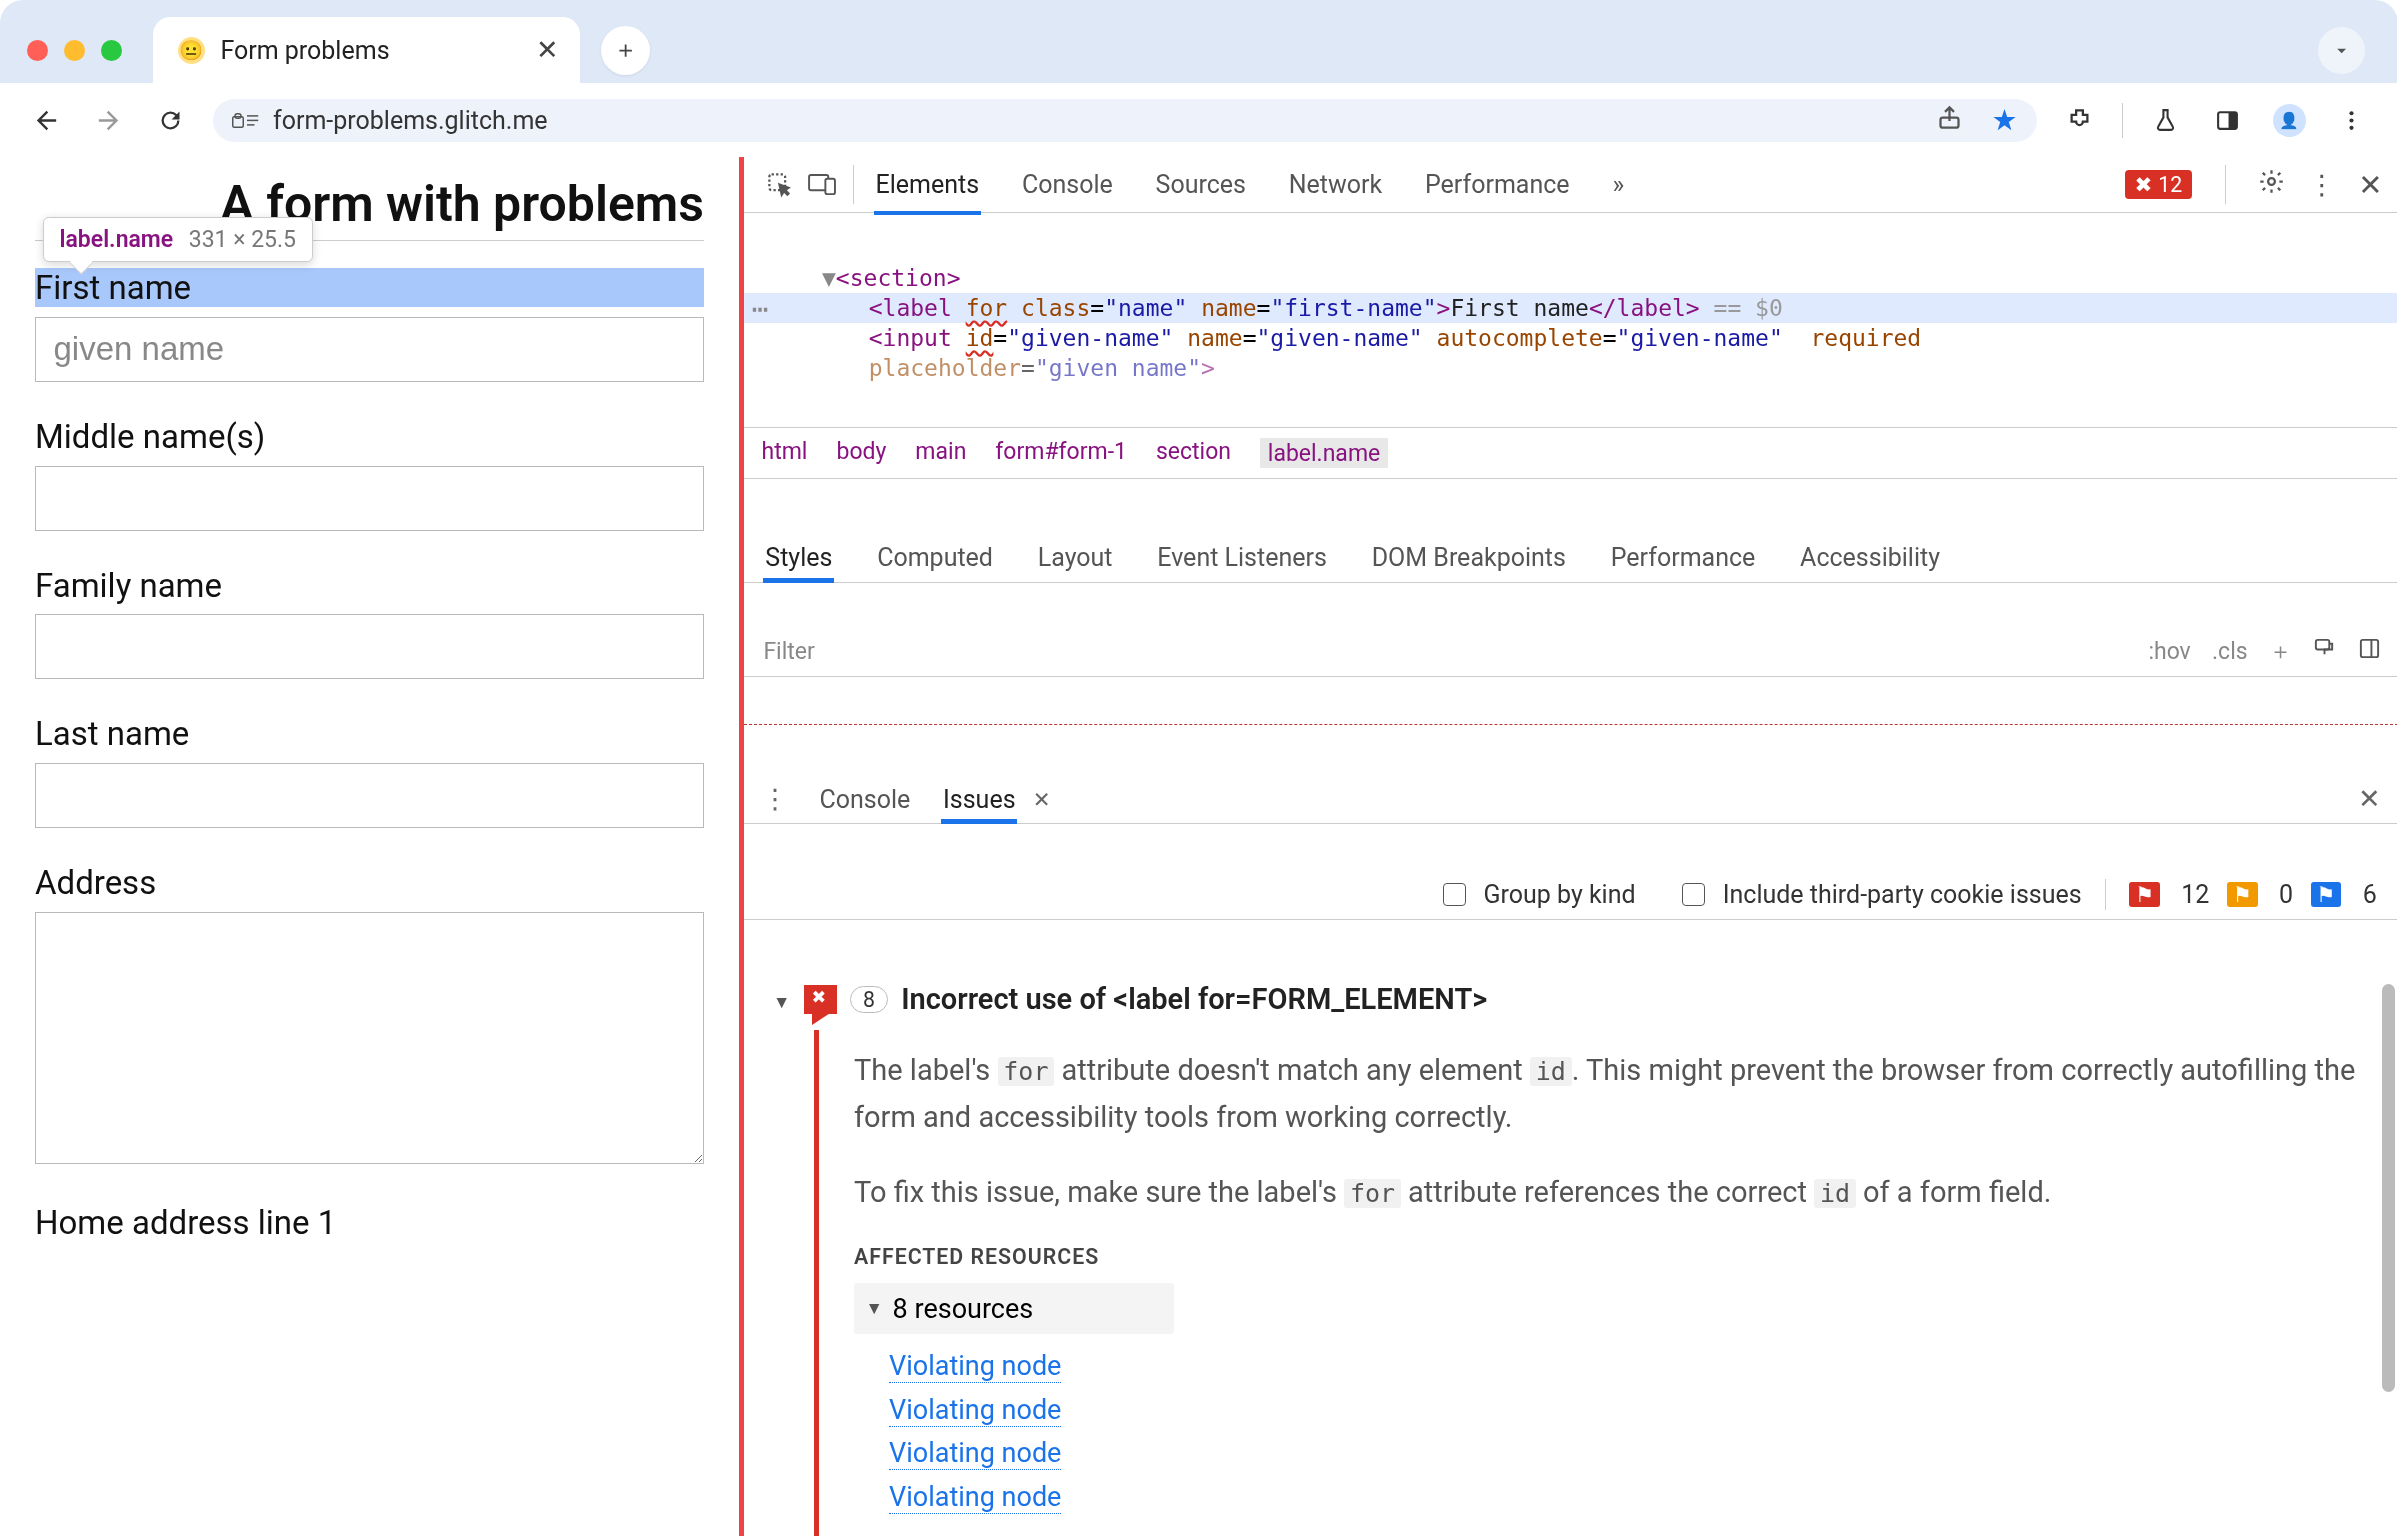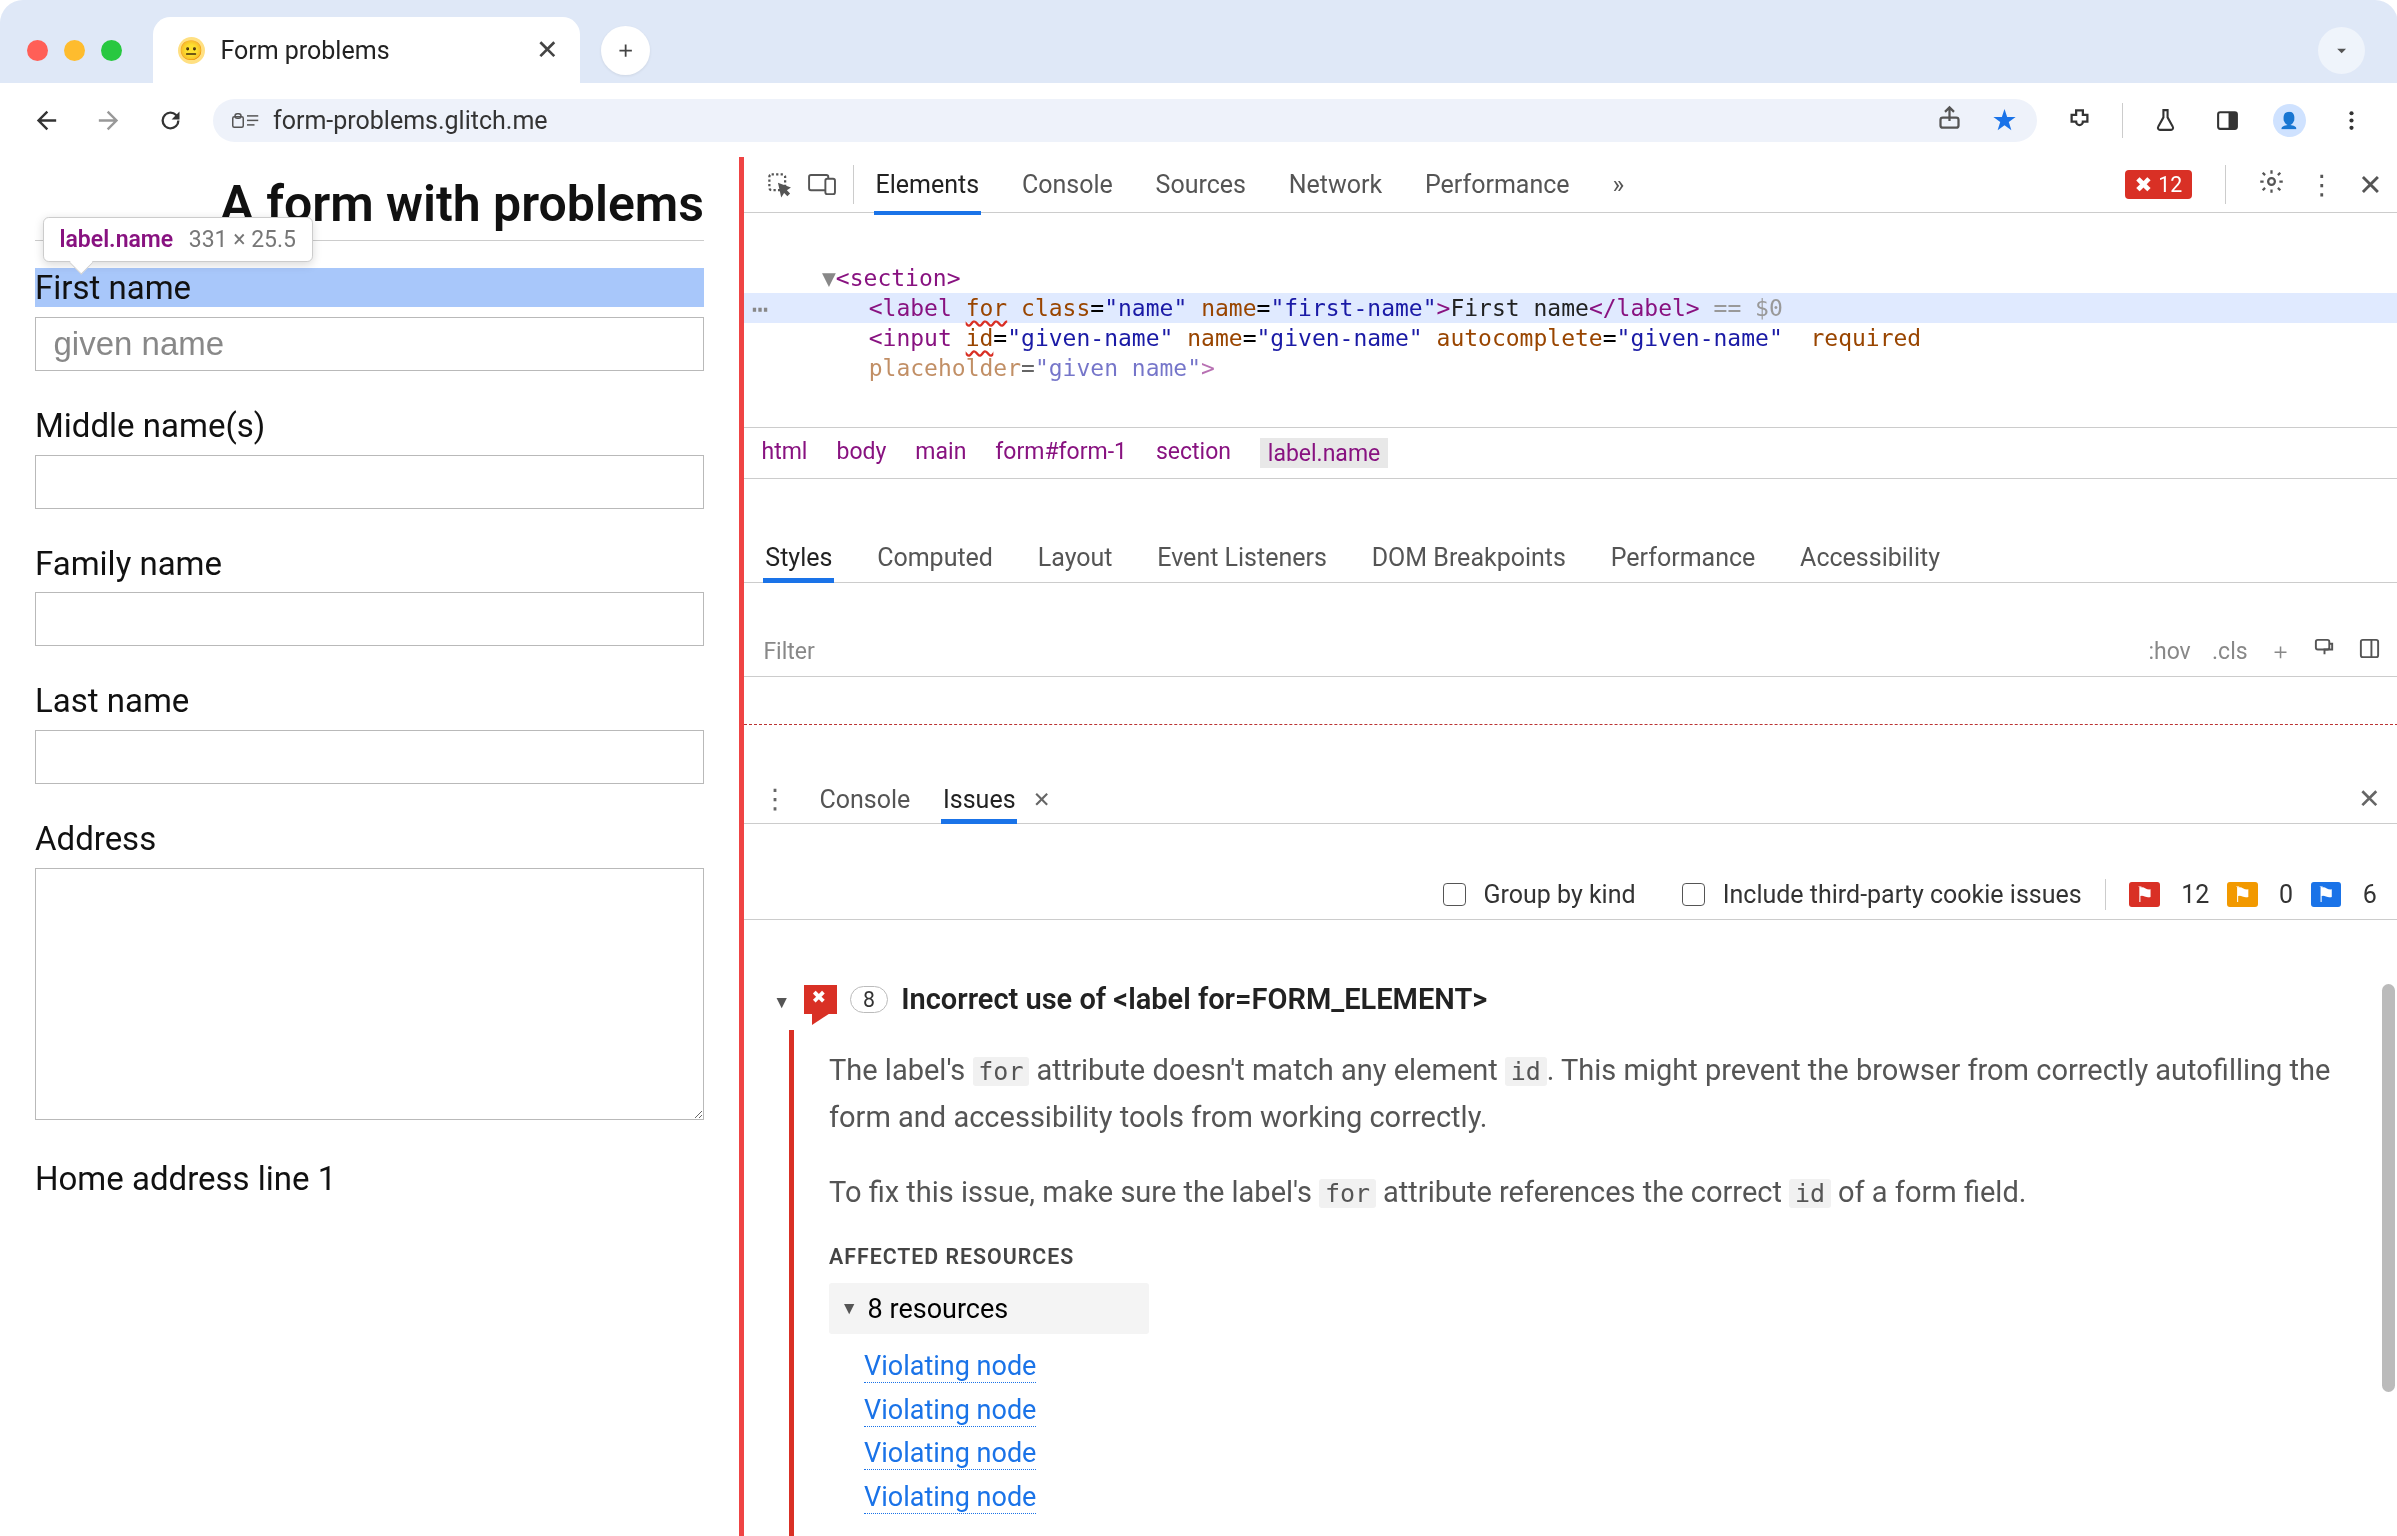--- a/index.html
+++ b/index.html
@@ -126,21 +126,21 @@
   .form-row { margin-bottom: 35px; }
   .form-row label {
     display: block;
     font-size: 33px;
     color: #111;
     margin-bottom: 9.7px;
   }
   .form-row input, .form-row textarea {
     width: 100%;
     border: 1.9px solid #b9b9b9;
-    height: 54px;
+    height: 65px;
     font-size: 33px;
     padding: 0 17.5px;
     background: #fff;
   }
   .form-row textarea { height: 252px; resize: both; padding:13.6px 17.5px; }
   .form-row.highlight label {
     background: #a8c7fa;
     display: block;
     width: 100%;
   }
@@ -232,21 +232,21 @@
   .flag-blue  { background:#1a73e8; color:#fff; padding:0 5.8px; border-radius:2.9px; font-size:21.3px; display:inline-flex;align-items:center;gap:3.9px;}
   .count { color:#333; margin-left:3.9px;}
   .issue-body { padding: 9.7px 0 0 27px; font-size: 27px; position: relative; overflow-y:auto; }
   .issue-head { display:flex; gap: 13.6px; align-items:center; padding: 7.8px 0 13.6px 1.9px; }
   .issue-head .tri::before { content:"▼"; color:#555; font-size:17.5px; }
   .issue-head .flag { background:#d93025; width:33px;height:29px; position:relative;}
   .issue-head .flag::before { content:"✖"; color:#fff; position:absolute; top:1.9px;left:7.8px; font-size:17.5px;}
   .issue-head .flag::after{content:"";position:absolute;left:7.8px;bottom:-11.6px;width:17.5px;height:11.6px;background:#d93025;clip-path:polygon(0 0,100% 0,0 100%);}
   .count-pill { border:1.9px solid #bbb; border-radius: 15.5px; padding: 0 11.6px; font-size: 21.3px; color:#333;}
   .issue-title { font-weight: 600; font-size: 29px; color:#222;}
-  .issue-block { border-left: 5.8px solid #d93025; margin-left: 18px; padding: 17.5px 35px 17.5px 35px; }
+  .issue-block { border-left: 5.8px solid #d93025; margin-left: 43px; padding: 17.5px 35px 17.5px 35px; }
   .issue-block p { font-size: 29px; color:#555; line-height:1.6; margin-bottom: 29px; }
   .issue-block code { background:#f1f1f1; padding: 0 5.8px; border-radius:2.9px; font-family: Menlo, monospace; font-size: 25px; }
   .aff-res { font-size: 21.3px; letter-spacing: 1px; color:#444; font-weight:600; margin-top: 19.4px; margin-bottom: 13.6px; }
   .res-line { background:#f4f4f4; padding: 9.7px 11.6px; border-radius: 2.9px; display:flex;gap:9.7px;align-items:center; margin-bottom: 9.7px; font-size:27px; max-width:320px;}
   .res-line2 { padding: 5.8px 0 5.8px 35px;}
   .link { color:#1a73e8; border-bottom:1px dotted #1a73e8;}
   .scrollbar-track { position:absolute; right:0; top:0; width:17.5px; height:100%; }
   .scrollbar-thumb { position:absolute; right:2.9px; width:13.6px; background:#bbb; border-radius:7.8px; }
 </style>
 </head>

